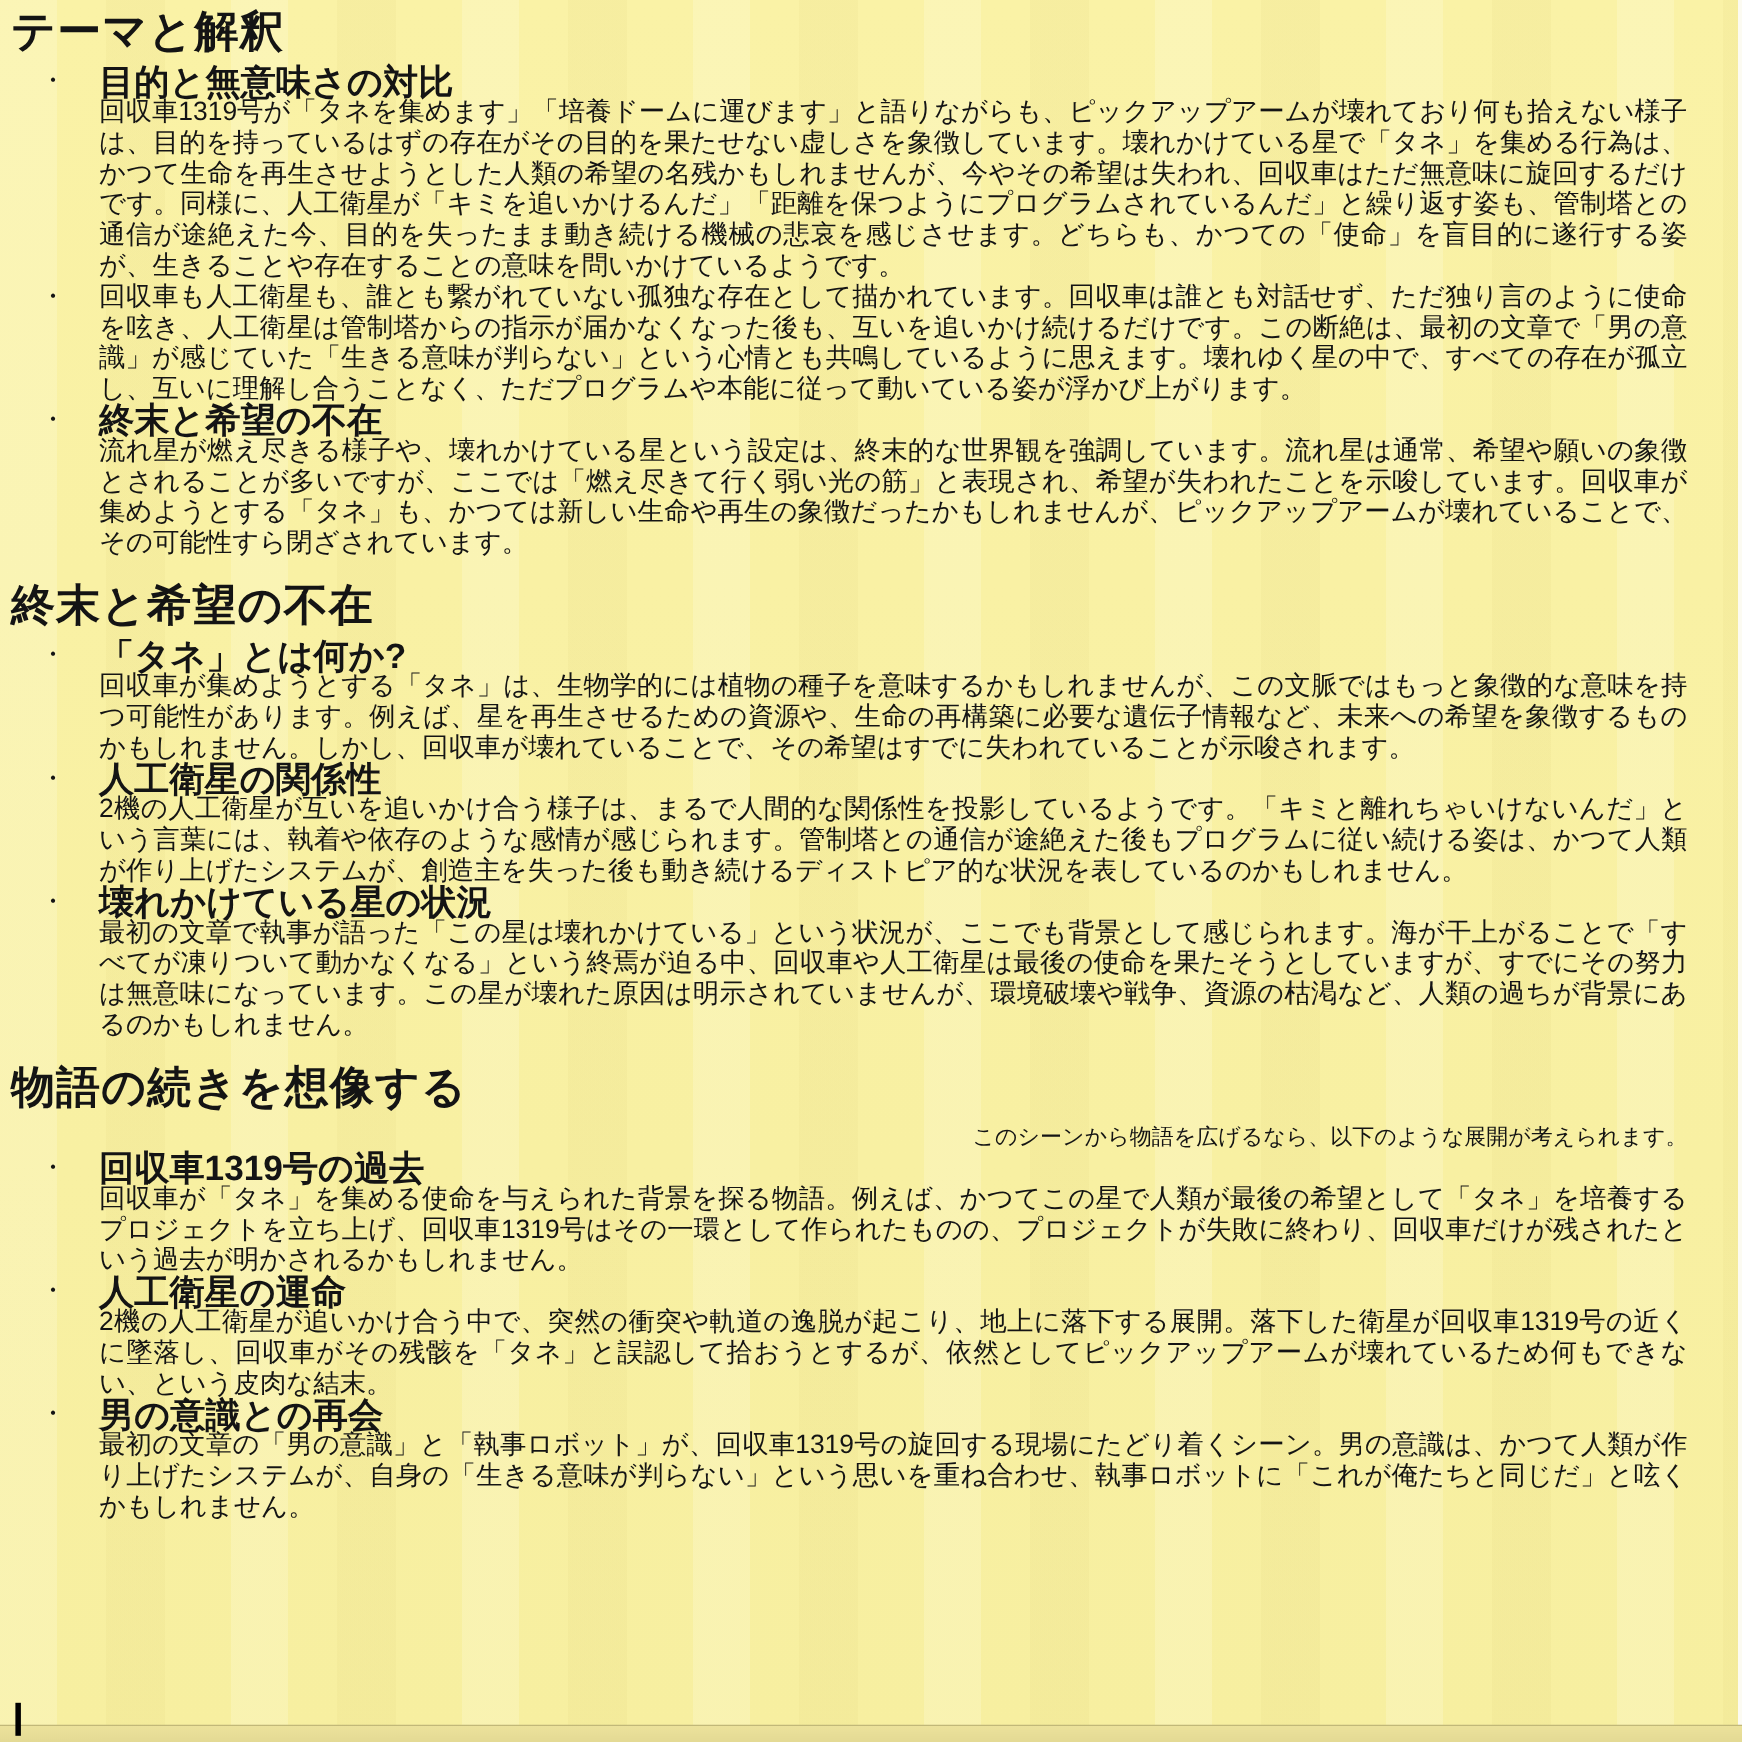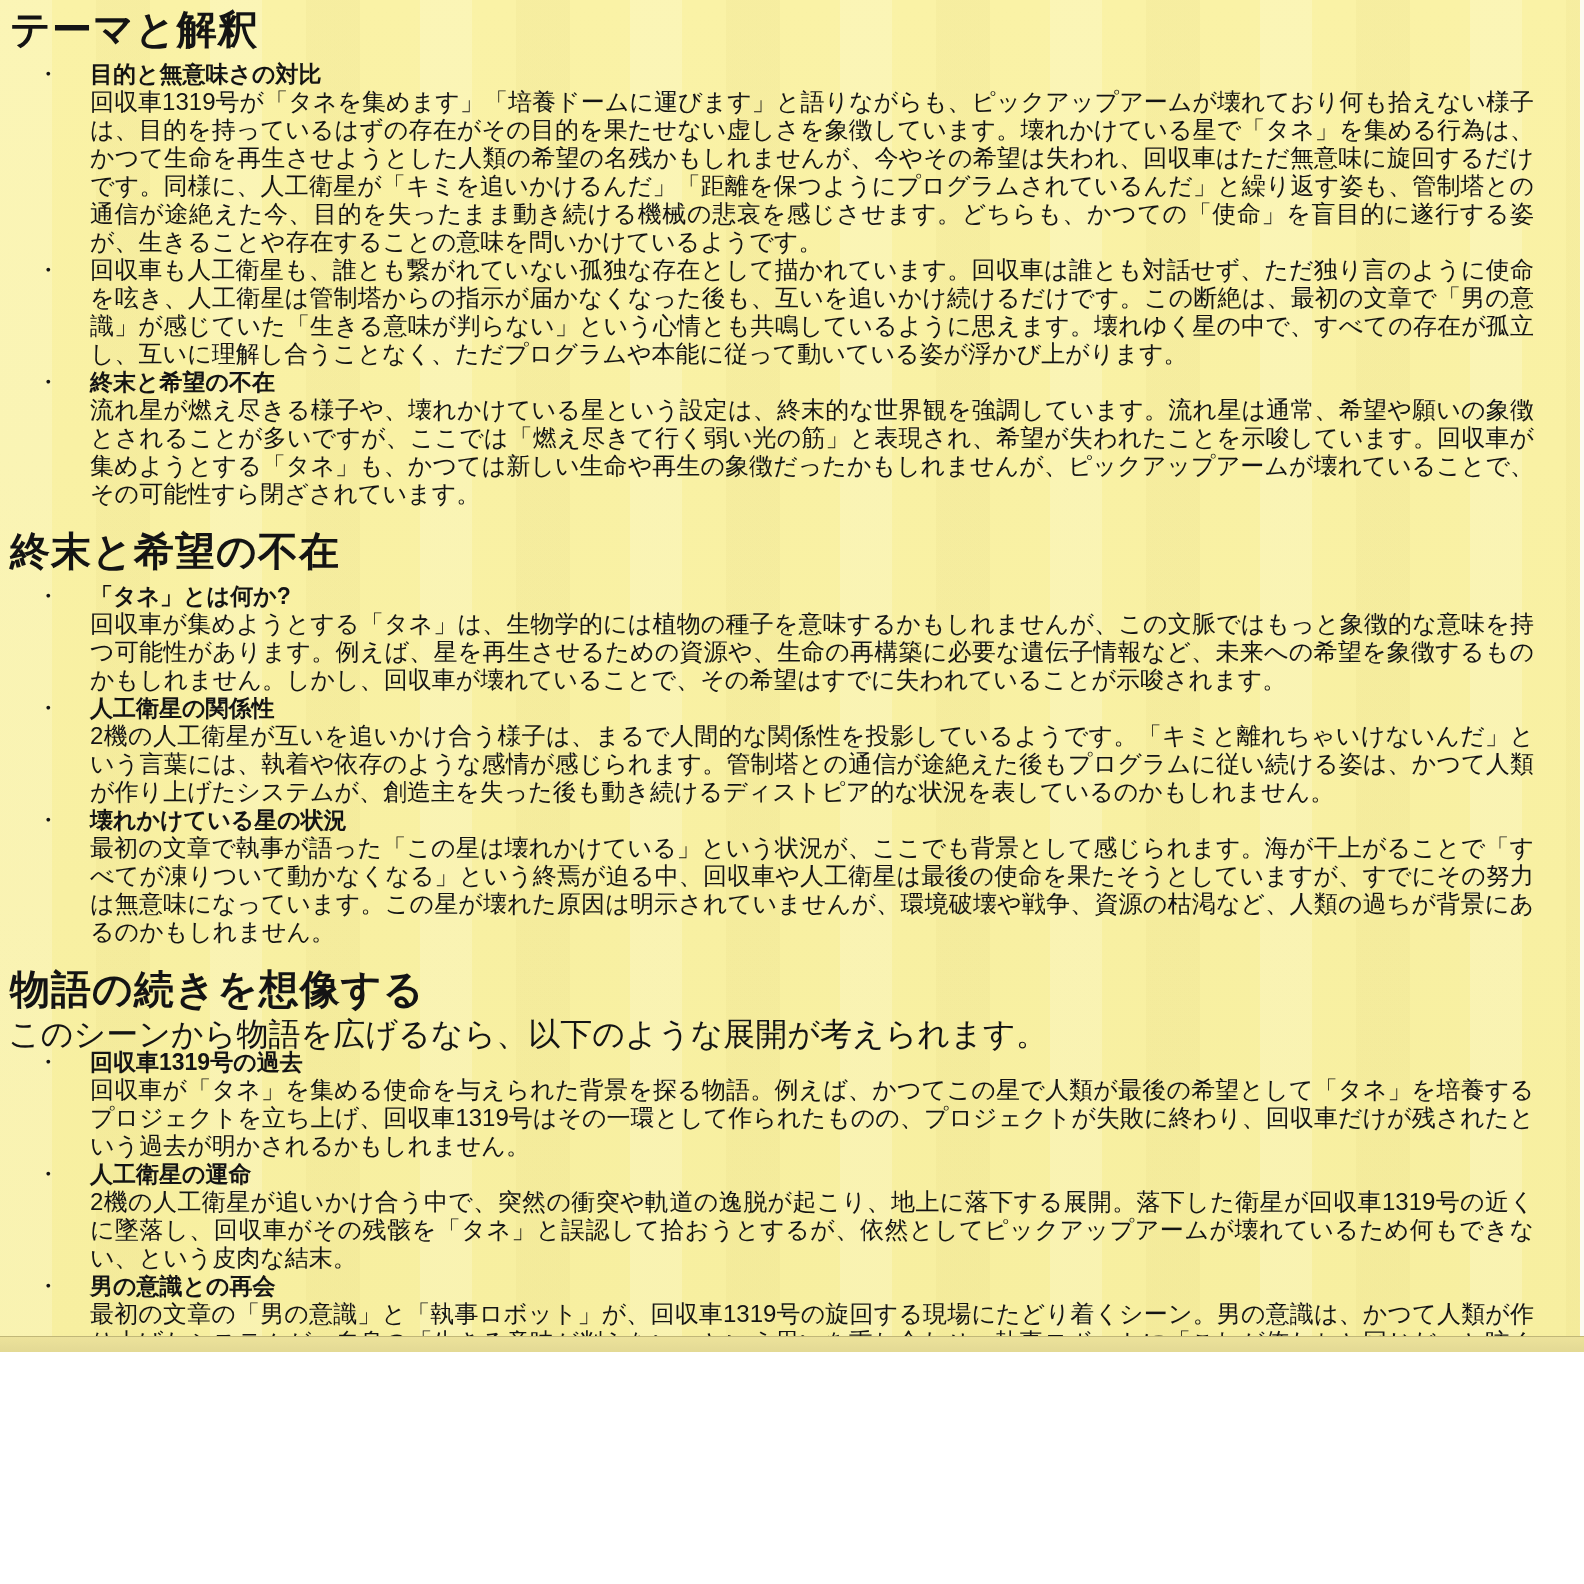--- a/index.html
+++ b/index.html
@@ -4,21 +4,21 @@
 <style>
   html, body { margin: 0; padding: 0; }
   body {
     width: 1584px; height: 1584px;
     font-family: "Liberation Sans", "DejaVu Sans", sans-serif;
     color: #141414;
     overflow: hidden;
   }
   .note {
     position: relative;
-    width: 1584px; height: 1352px;
+    width: 1584px; height: 1584px;
     background-color: #f8f0a2;
     background-image:
       repeating-linear-gradient(90deg,
         rgba(255,255,238,0.22) 0px, rgba(255,255,238,0.22) 52px,
         rgba(255,255,238,0.00) 52px, rgba(255,255,238,0.00) 96px,
         rgba(214,198,110,0.10) 96px, rgba(214,198,110,0.10) 150px,
         rgba(214,198,110,0.00) 150px, rgba(214,198,110,0.00) 210px),
       linear-gradient(180deg, #faf2a6 0%, #f7efa0 100%);
     overflow: hidden;
     box-sizing: border-box;
@@ -27,36 +27,37 @@
   .content { position: relative; z-index: 1; }
   h1.sec-heading {
     font-size: 40px;
     line-height: 46px;
     font-weight: bold;
     margin: 20px 50px 8px 10px;
     letter-spacing: 1px;
   }
   h1.sec-heading.first { margin-top: 0; }
   .intro {
-    font-size: 32px;
+    font-size: 20px;
     line-height: 28px;
     margin: 0 50px 0 8px;
+    text-align: right;
   }
   .items { margin: 0; padding: 0; list-style: none; }
   .item { display: flex; }
   .dot {
     flex: 0 0 90px;
     box-sizing: border-box;
     padding-left: 36px;
     font-size: 24px;
     line-height: 28px;
   }
   .item-content { flex: 1 1 auto; padding-right: 50px; }
   .item-title {
-    font-size: 23px;
+    font-size: 32px;
     line-height: 28px;
     font-weight: bold;
   }
   .item-body {
     font-size: 24px;
     line-height: 28px;
     margin: 0;
     text-align: justify;
     overflow-wrap: anywhere;
     word-break: break-all;

